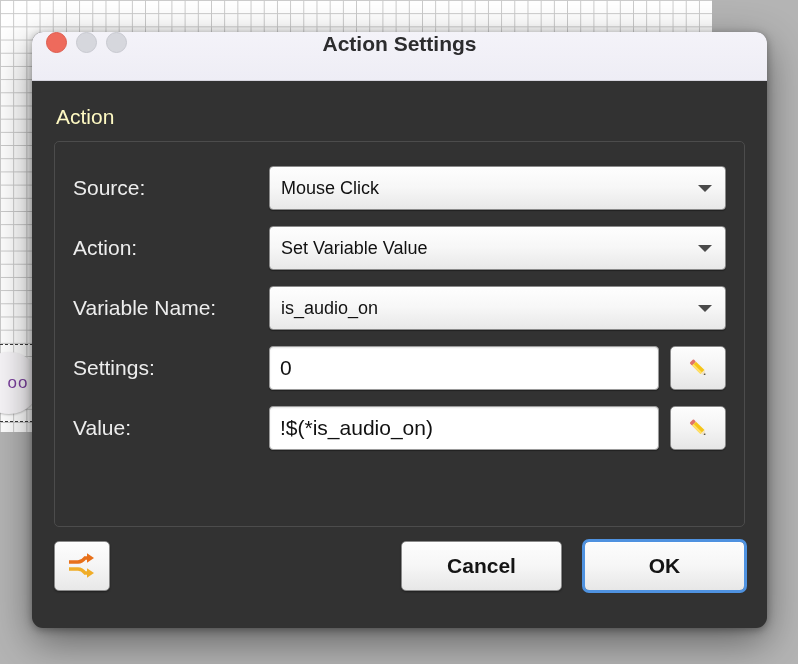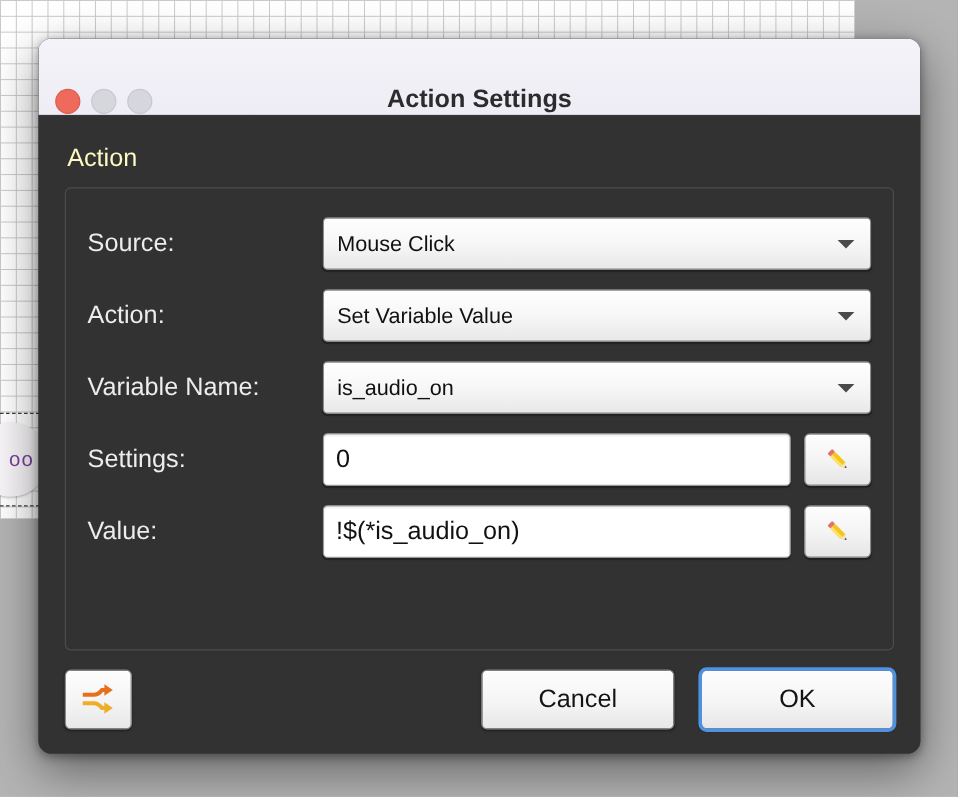--- a/index.html
+++ b/index.html
@@ -67,25 +67,25 @@
     height: 596px;
     border-radius: 11px;
     background: #323232;
     box-shadow: 0 14px 40px rgba(0,0,0,.45), 0 2px 8px rgba(0,0,0,.35);
     overflow: hidden;
   }
 
   
   #title-bar {
     position: relative;
-    height: 64px;
+    height: 49px;
     background: linear-gradient(to bottom, #f4f3f9 0%, #eeedf5 100%);
     border-bottom: 1px solid #d6d5de;
     display: flex;
-    align-items: flex-end;
+    align-items: flex-start;
   }
   .traffic-lights {
     position: absolute;
     left: 14px;
     display: flex;
     gap: 9px;
     align-items: center;
   }
   .light {
     width: 21px;
@@ -229,21 +229,22 @@
   }
 
   
   #dialog-footer {
     position: absolute;
     left: 22px;
     right: 22px;
     bottom: 22px;
     height: 52px;
     display: flex;
-    align-items: flex-end;
+    align-items: flex-start;
+    font-weight: bold;
   }
   #shuffle-btn {
     width: 56px;
     height: 50px;
     border: 1px solid #8a8a8a;
     border-radius: 5px;
     background: linear-gradient(to bottom, #fdfdfd 0%, #f5f5f5 50%, #e8e8e8 100%);
     box-shadow: 0 1px 2px rgba(0,0,0,.4), inset 0 1px 0 #ffffff;
     display: flex;
     align-items: center;

